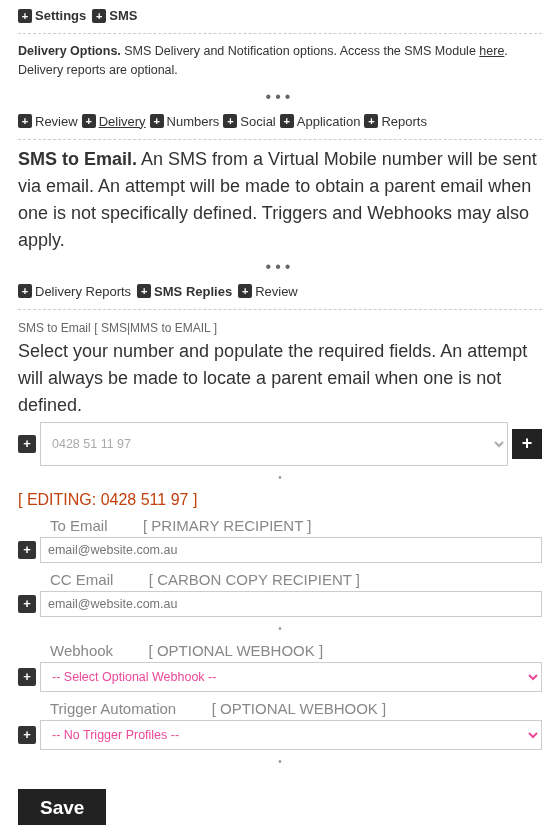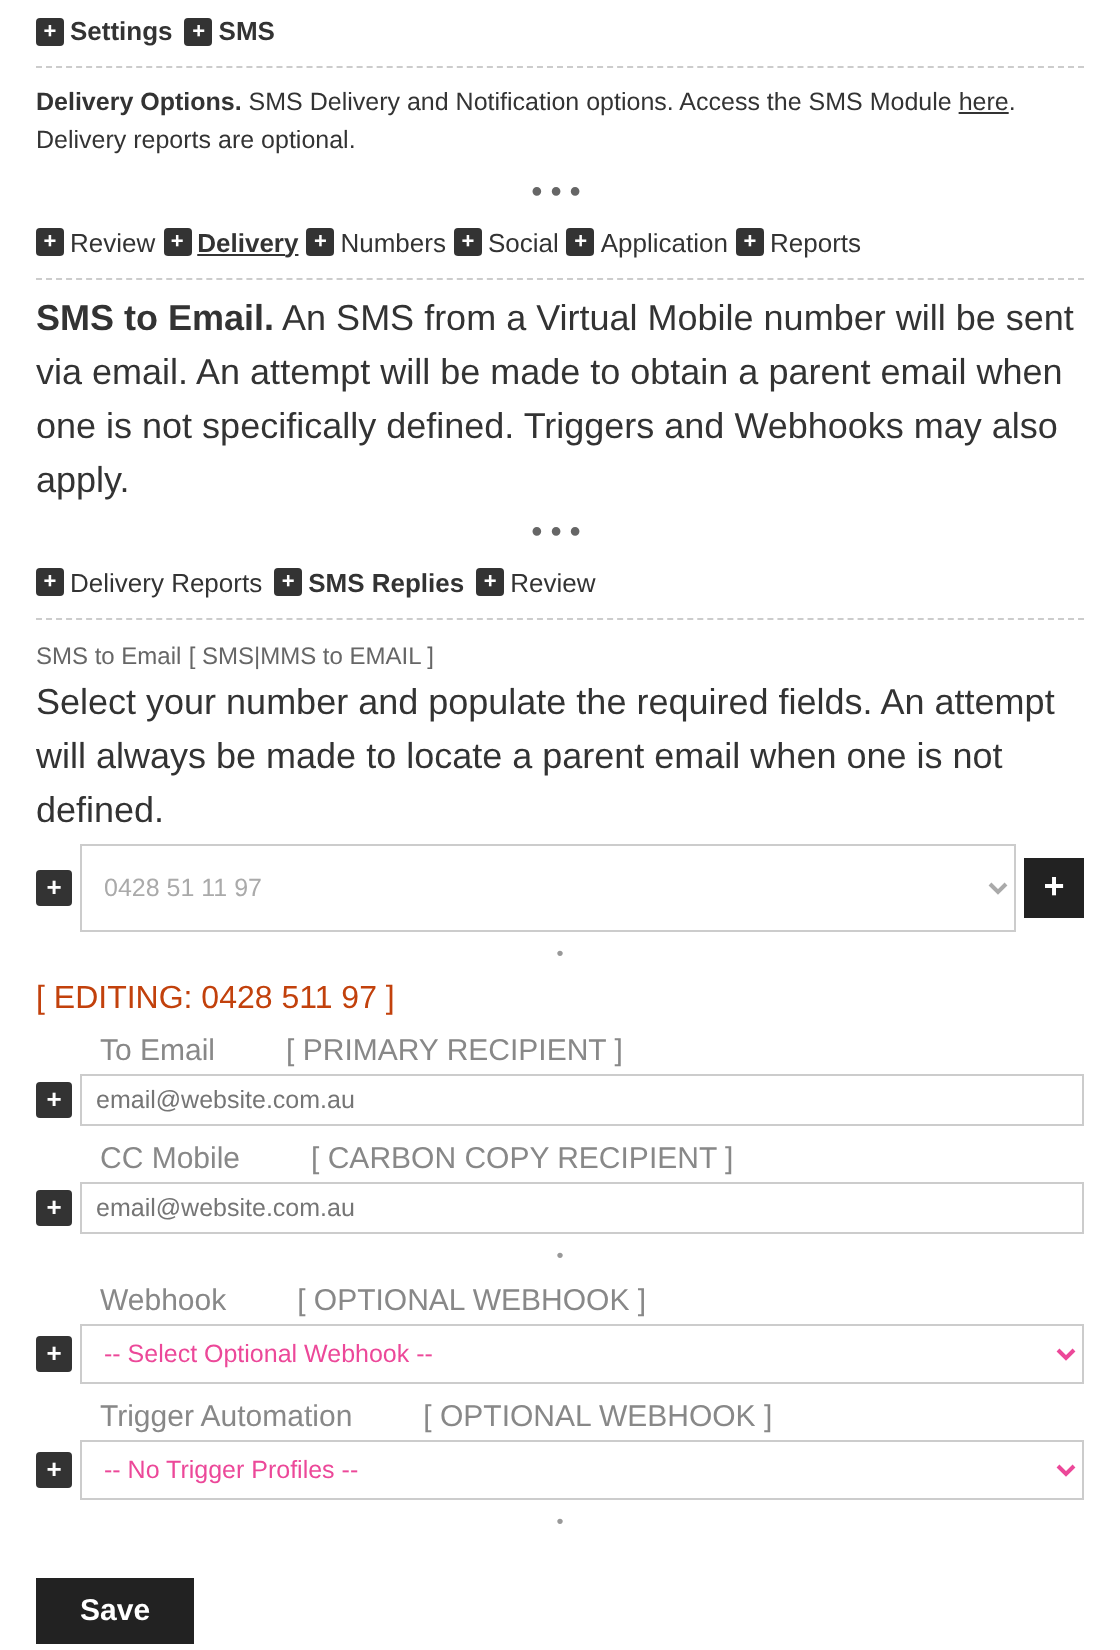--- a/index.html
+++ b/index.html
@@ -89,21 +89,21 @@
       gap: 3px;
       font-size: 13px;
       color: #333;
     }
 
     .nav-tab.active {
       font-weight: bold;
     }
 
     .tab-label-bold {
-      font-weight: bold;
+      font-weight: normal;
       text-decoration: underline;
     }
 
     .section-text {
       font-size: 18px;
       color: #333;
       margin: 3px 0;
       line-height: 1.5;
     }
 
@@ -239,21 +239,21 @@
       font-size: 10px;
       color: #999;
       margin: 6px 0;
     }
 
     .save-btn {
       background: #222;
       color: #fff;
       border: none;
       padding: 8px 22px;
-      font-size: 15px;
+      font-size: 19px;
       font-weight: bold;
       cursor: pointer;
       margin: 16px 0 12px 0;
       display: inline-block;
     }
   </style>
 </head>
 <body>
 
 <div class="page-wrapper">
@@ -361,21 +361,21 @@
     <span>To Email</span>
     <span>[ PRIMARY RECIPIENT ]</span>
   </div>
   <div class="input-row">
     <span class="input-plus">+</span>
     <input class="text-input" type="text" placeholder="email@website.com.au" style="">
   </div>
 
   
   <div class="field-label">
-    <span>CC Mobile</span>
+    <span>CC Email</span>
     <span>[ CARBON COPY RECIPIENT ]</span>
   </div>
   <div class="input-row">
     <span class="input-plus">+</span>
     <input class="text-input" type="text" placeholder="email@website.com.au" style="">
   </div>
 
   <div class="dot-divider-small">•</div>
 
   

